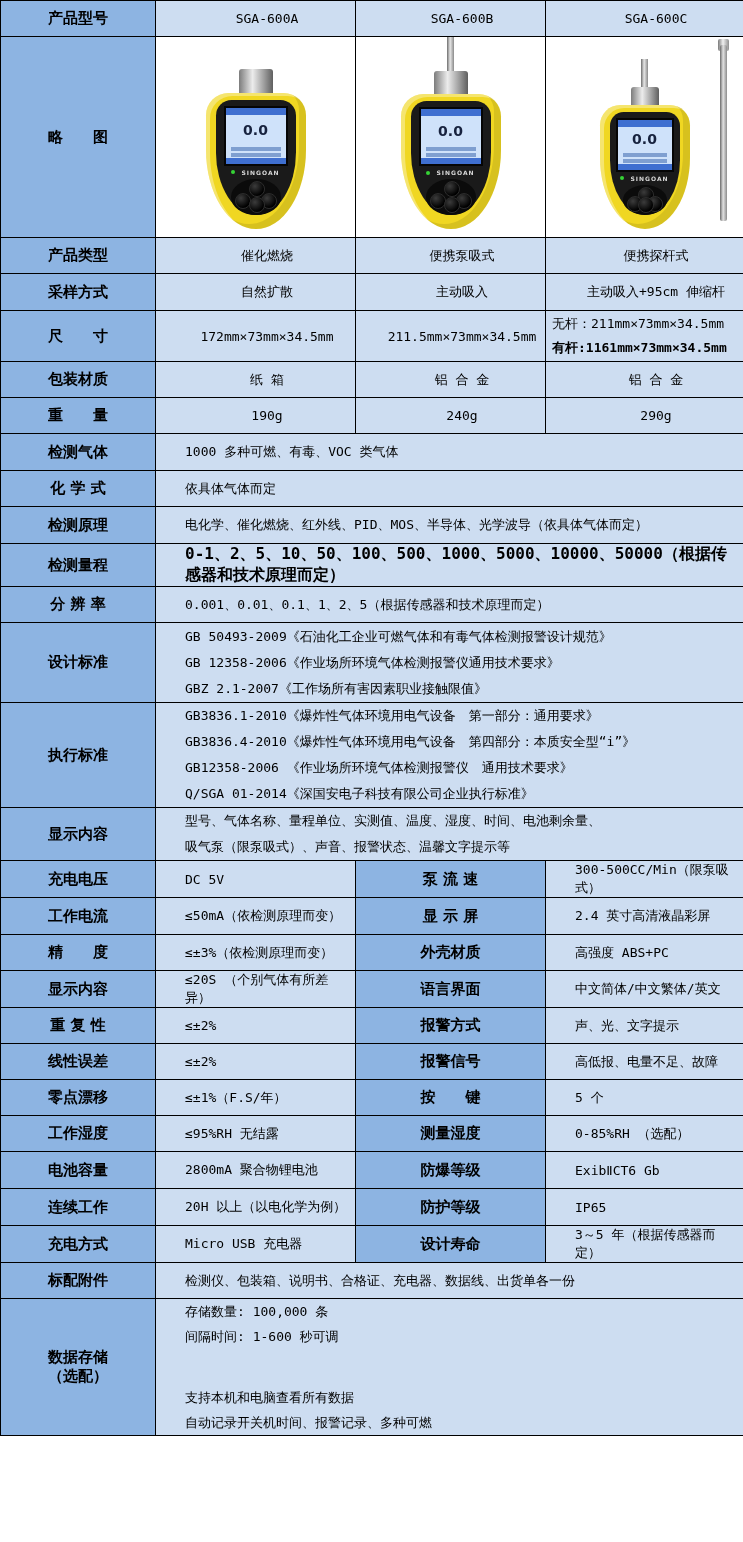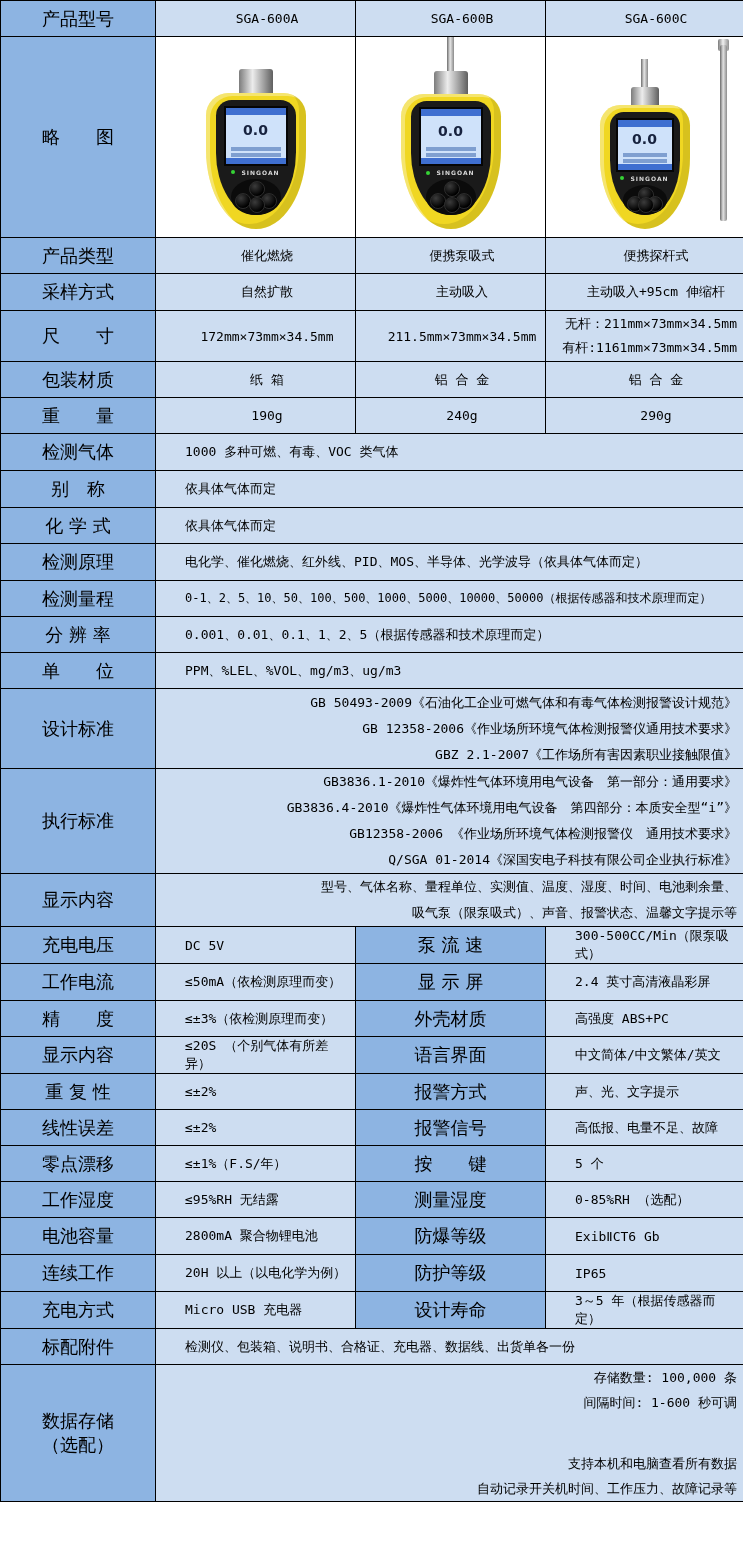--- a/index.html
+++ b/index.html
@@ -1,25 +1,25 @@
 <!DOCTYPE html>
 <html><head>
 <meta charset="utf-8">
 <title>SGA-600 Spec Sheet</title>
 <style>
   html,body{margin:0;padding:0;background:#ffffff;}
   body{width:743px;font-family:"DejaVu Sans","Liberation Sans",sans-serif;color:#000;}
   table.spec{border-collapse:collapse;width:743px;table-layout:fixed;border:1px solid #000;}
   td{border:1px solid #000;padding:0 6px;font-size:13px;font-family:"DejaVu Sans Mono","DejaVu Sans",monospace;overflow:hidden;}
-  td.lbl{background:#8DB4E2;font-family:"DejaVu Sans","Liberation Sans",sans-serif;font-weight:normal;font-size:18px;text-align:center;margin-top:44px;}
+  td.lbl{background:#8DB4E2;font-family:"DejaVu Sans","Liberation Sans",sans-serif;font-weight:bold;font-size:15px;text-align:center;margin-top:44px;}
   td.val{background:#CDDDF1;padding-left:29px;}
   td.img{background:#ffffff;text-align:center;vertical-align:bottom;padding:0;}
   .center{text-align:center;}
   .left{text-align:left;padding-left:10px;}
-  .lines div{line-height:26px;white-space:nowrap;text-align:right;}
+  .lines div{line-height:26px;white-space:nowrap;}
   tr.h36{height:36px} tr.h37{height:37px} tr.h51{height:51px} tr.h52{height:52px}
   tr.h80{height:80px} tr.h104{height:104px} tr.h100{height:100px} tr.h200{height:200px}
 
   
   .device-wrap{position:relative;height:192px;display:flex;flex-direction:column;align-items:center;justify-content:flex-end;padding-bottom:8px;}
   .tube{width:7px;height:34px;background:linear-gradient(90deg,#6e6e6e,#e6e6e6 45%,#8a8a8a);}
   .cap{width:34px;height:24px;background:linear-gradient(90deg,#7c7c7c,#ececec 40%,#9b9b9b 75%,#5f5f5f);border-radius:3px 3px 0 0;}
   .cap.small{width:28px;height:18px;}
   .dev-body{position:relative;width:100px;height:136px;background:#F0D722;border-radius:26px 26px 58px 58px / 26px 26px 92px 92px;box-shadow:inset -7px -5px 0 rgba(0,0,0,.10), inset 4px 3px 0 rgba(255,255,255,.35);}
   .dev-body.small{width:90px;height:124px;}
@@ -155,63 +155,55 @@
     <td class="val center">自然扩散</td>
     <td class="val center">主动吸入</td>
     <td class="val center">主动吸入+95cm 伸缩杆</td>
   </tr>
   <tr class="h51">
     <td class="lbl">尺　　寸</td>
     <td class="val center">172mm×73mm×34.5mm</td>
     <td class="val center">211.5mm×73mm×34.5mm</td>
     <td class="val left lines" style="padding-left:6px;">
       <div style="line-height:24px;">无杆：211mm×73mm×34.5mm</div>
-      <div style="line-height:24px;">有杆:1161mm×73mm×34.5mm</div>
+      <div style="line-height:24px;font-weight:bold;">有杆:1161mm×73mm×34.5mm</div>
     </td>
   </tr>
   <tr class="h36">
     <td class="lbl">包装材质</td>
     <td class="val center">纸 箱</td>
     <td class="val center">铝 合 金</td>
     <td class="val center">铝 合 金</td>
   </tr>
   <tr class="h36">
     <td class="lbl">重　　量</td>
     <td class="val center">190g</td>
     <td class="val center">240g</td>
     <td class="val center">290g</td>
   </tr>
 
   <tr class="h37">
     <td class="lbl">检测气体</td>
     <td class="val left" colspan="3">1000 多种可燃、有毒、VOC 类气体</td>
   </tr>
-  <tr class="h37">
-    <td class="lbl">别　称</td>
-    <td class="val left" colspan="3">依具体气体而定</td>
-  </tr>
   <tr class="h36">
     <td class="lbl">化 学 式</td>
     <td class="val left" colspan="3">依具体气体而定</td>
   </tr>
   <tr class="h37">
     <td class="lbl">检测原理</td>
     <td class="val left" colspan="3">电化学、催化燃烧、红外线、PID、MOS、半导体、光学波导（依具体气体而定）</td>
   </tr>
   <tr class="h36">
     <td class="lbl">检测量程</td>
-    <td class="val left" colspan="3" style="font-size:12px;">0-1、2、5、10、50、100、500、1000、5000、10000、50000（根据传感器和技术原理而定）</td>
+    <td class="val left" colspan="3" style="font-size:16px;font-weight:bold;">0-1、2、5、10、50、100、500、1000、5000、10000、50000（根据传感器和技术原理而定）</td>
   </tr>
   <tr class="h36">
     <td class="lbl">分 辨 率</td>
     <td class="val left" colspan="3">0.001、0.01、0.1、1、2、5（根据传感器和技术原理而定）</td>
-  </tr>
-  <tr class="h36">
-    <td class="lbl">单　　位</td>
-    <td class="val left" colspan="3">PPM、%LEL、%VOL、mg/m3、ug/m3</td>
   </tr>
 
   <tr class="h80">
     <td class="lbl">设计标准</td>
     <td class="val left lines" colspan="3">
       <div>GB 50493-2009《石油化工企业可燃气体和有毒气体检测报警设计规范》</div>
       <div>GB 12358-2006《作业场所环境气体检测报警仪通用技术要求》</div>
       <div>GBZ 2.1-2007《工作场所有害因素职业接触限值》</div>
     </td>
   </tr>
@@ -308,17 +300,17 @@
 
   <tr class="h100">
     <td class="lbl">
       <div>数据存储</div>
       <div>（选配）</div>
     </td>
     <td class="val left lines" colspan="3">
       <div style="line-height:25px;">存储数量: 100,000 条</div>
       <div style="line-height:25px;">间隔时间: 1-600 秒可调</div>
       <div style="line-height:25px;margin-top:36px;">支持本机和电脑查看所有数据</div>
-      <div style="line-height:25px;">自动记录开关机时间、工作压力、故障记录等</div>
+      <div style="line-height:25px;">自动记录开关机时间、报警记录、多种可燃</div>
     </td>
   </tr>
 </tbody>
   </table>
 
 </body></html>

